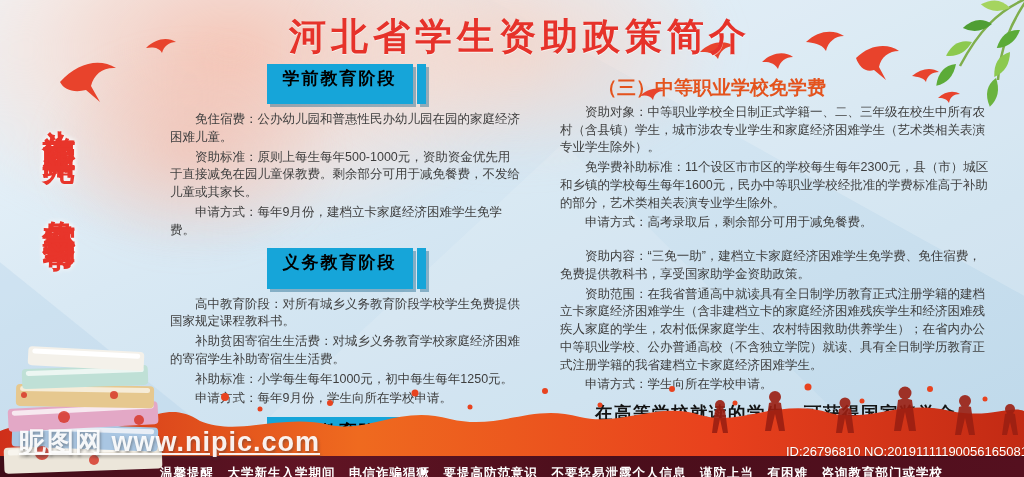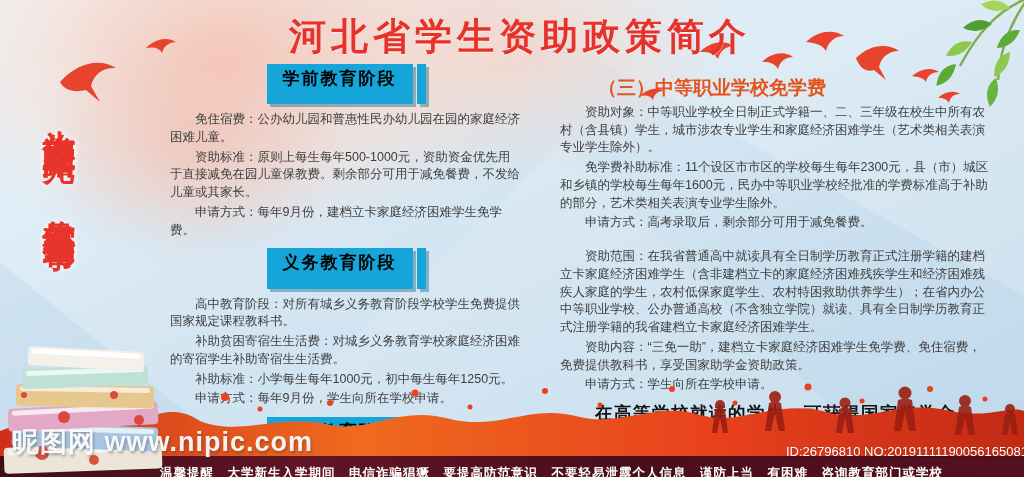--- a/index.html
+++ b/index.html
@@ -69,23 +69,23 @@
   .footer-strip{
     position:absolute;left:0;bottom:0;width:1024px;height:21px;
     background:linear-gradient(90deg,#3f0d18 0%,#611424 30%,#4a0e1b 60%,#55101f 100%);
     overflow:hidden;
   }
   .footer-strip .reminder{
     position:absolute;left:160px;top:9px;white-space:nowrap;
     color:#ffffff;font-size:12.5px;font-weight:bold;letter-spacing:1px;
   }
   .wm-site{
-    position:absolute;left:12px;top:424px;font-size:27px;font-weight:900;
+    position:absolute;left:19px;top:424px;font-size:27px;font-weight:900;
     color:rgba(255,255,255,.92);text-shadow:1px 2px 3px rgba(60,60,60,.45);
-    letter-spacing:1px;white-space:nowrap;
+    letter-spacing:1px;white-space:nowrap;text-decoration:underline;
   }
   .wm-id{
     position:absolute;left:786px;top:444px;font-size:13px;color:#fff;
     text-shadow:0 1px 2px rgba(0,0,0,.35);white-space:nowrap;
   }
 </style>
 </head>
 <body>
 
 <div class="stage">
@@ -158,22 +158,22 @@
 
   <div class="col col-right">
     <p class="subhead">（三）中等职业学校免学费</p>
     <p>资助对象：中等职业学校全日制正式学籍一、二、三年级在校生中所有农村（含县镇）学生，城市涉农专业学生和家庭经济困难学生（艺术类相关表演专业学生除外）。</p>
     <p>免学费补助标准：11个设区市市区的学校每生每年2300元，县（市）城区和乡镇的学校每生每年1600元，民办中等职业学校经批准的学费标准高于补助的部分，艺术类相关表演专业学生除外。</p>
     <p>申请方式：高考录取后，剩余部分可用于减免餐费。</p>
 
     <div class="badge gap-top">
       <span class="badge-bar"></span>
     </div>
+    <p>资助内容：“三免一助”，建档立卡家庭经济困难学生免学费、免住宿费，免费提供教科书，享受国家助学金资助政策。</p>
     <p>资助范围：在我省普通高中就读具有全日制学历教育正式注册学籍的建档立卡家庭经济困难学生（含非建档立卡的家庭经济困难残疾学生和经济困难残疾人家庭的学生，农村低保家庭学生、农村特困救助供养学生）；在省内办公中等职业学校、公办普通高校（不含独立学院）就读、具有全日制学历教育正式注册学籍的我省建档立卡家庭经济困难学生。</p>
-    <p>资助内容：“三免一助”，建档立卡家庭经济困难学生免学费、免住宿费，免费提供教科书，享受国家助学金资助政策。</p>
     <p>申请方式：学生向所在学校申请。</p>
 
     <p class="statement">在高等学校就读的学生，可获得国家奖学金，国家励志奖学金、国家助学金、参加学校组织的勤工俭学活动，还可申请国家助学贷款等。</p>
   </div>
 
   <svg class="layer splash-layer" viewBox="0 0 1024 86" preserveAspectRatio="none">
     <defs>
       <linearGradient id="sg" x1="0" y1="0" x2="1" y2="0">
         <stop offset="0" stop-color="#cf2f1a"></stop>
         <stop offset="0.35" stop-color="#ef6a1f"></stop>

